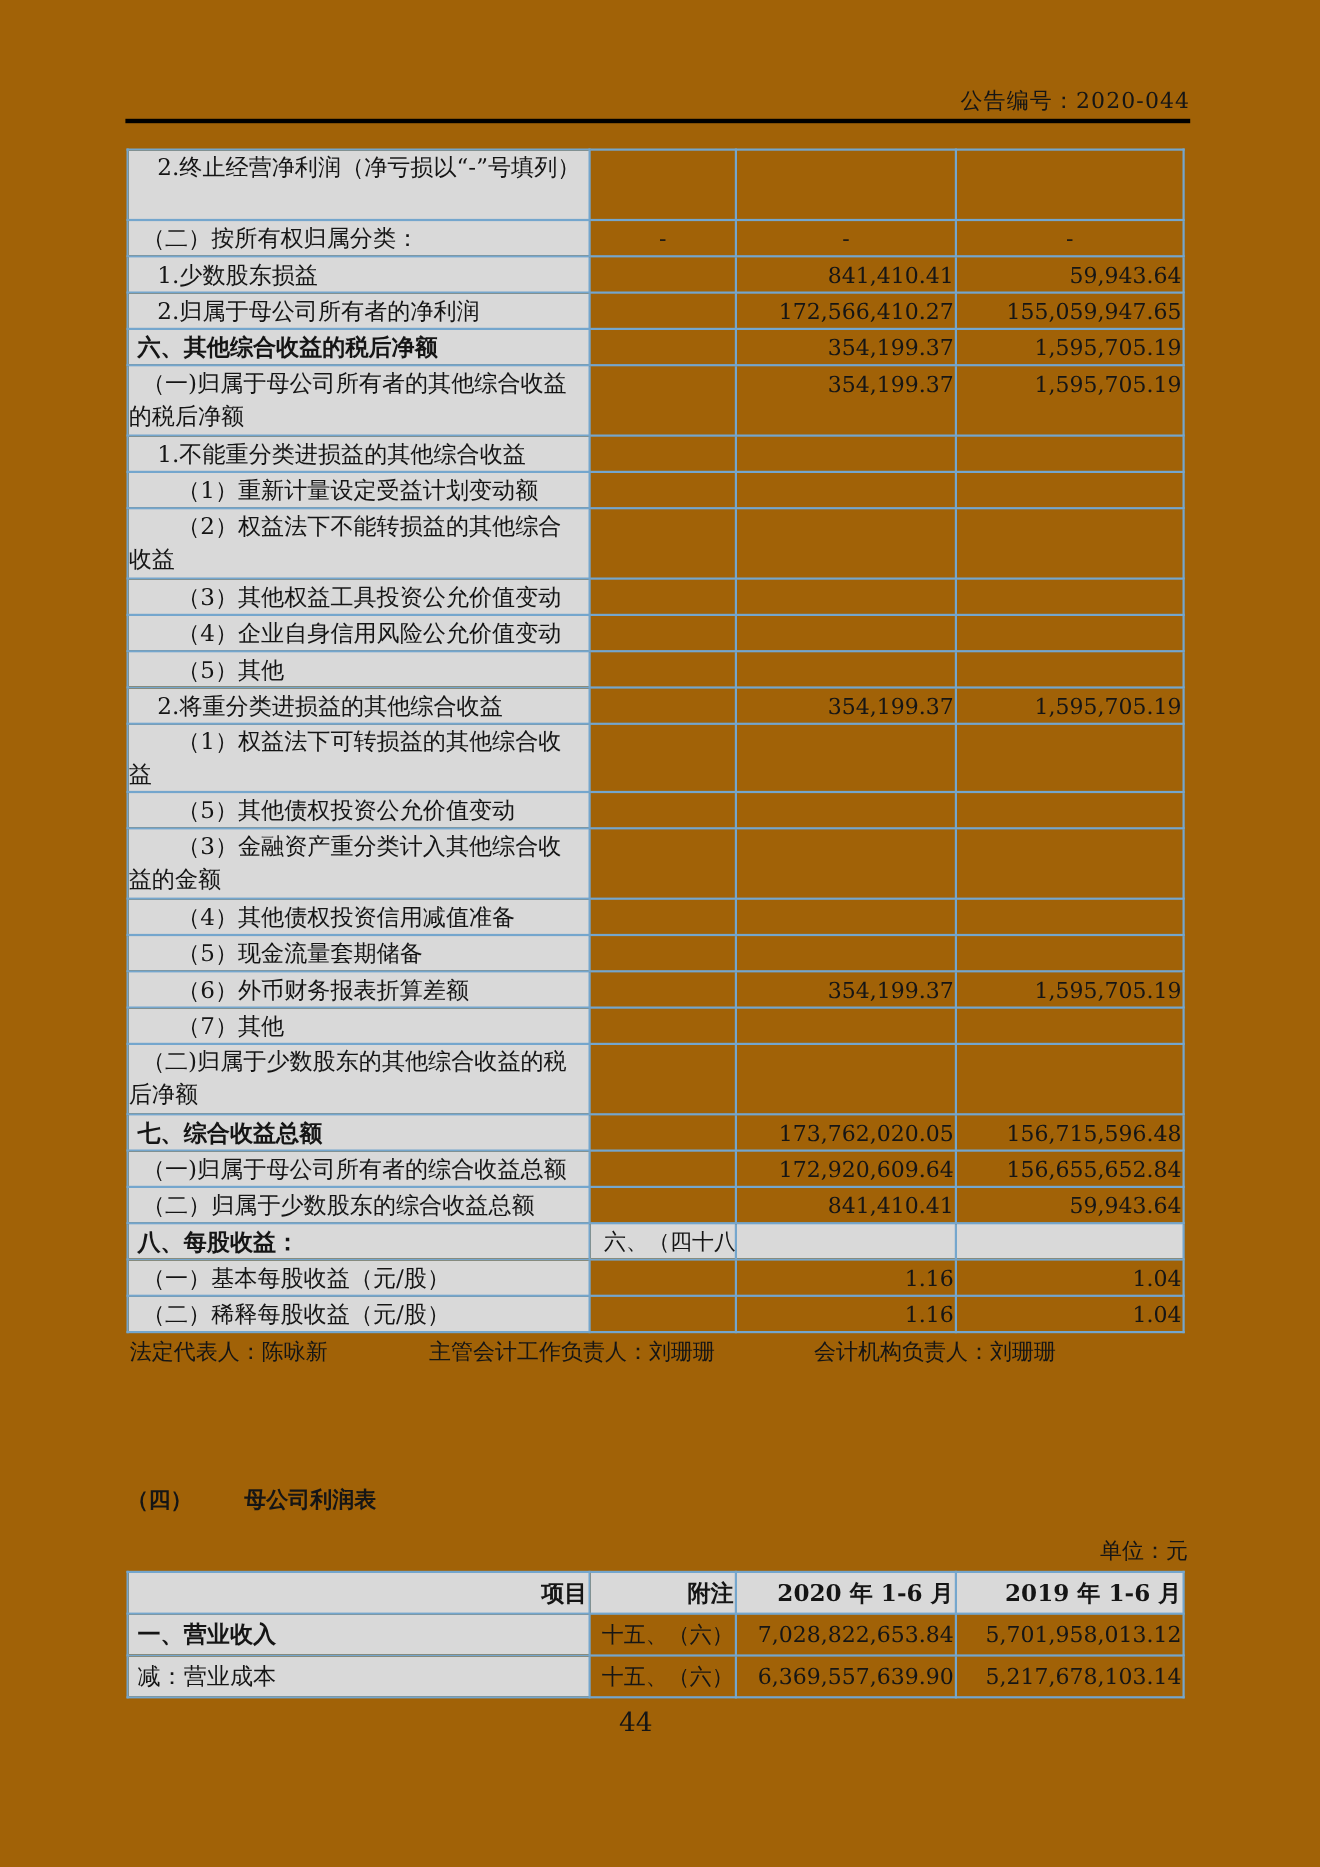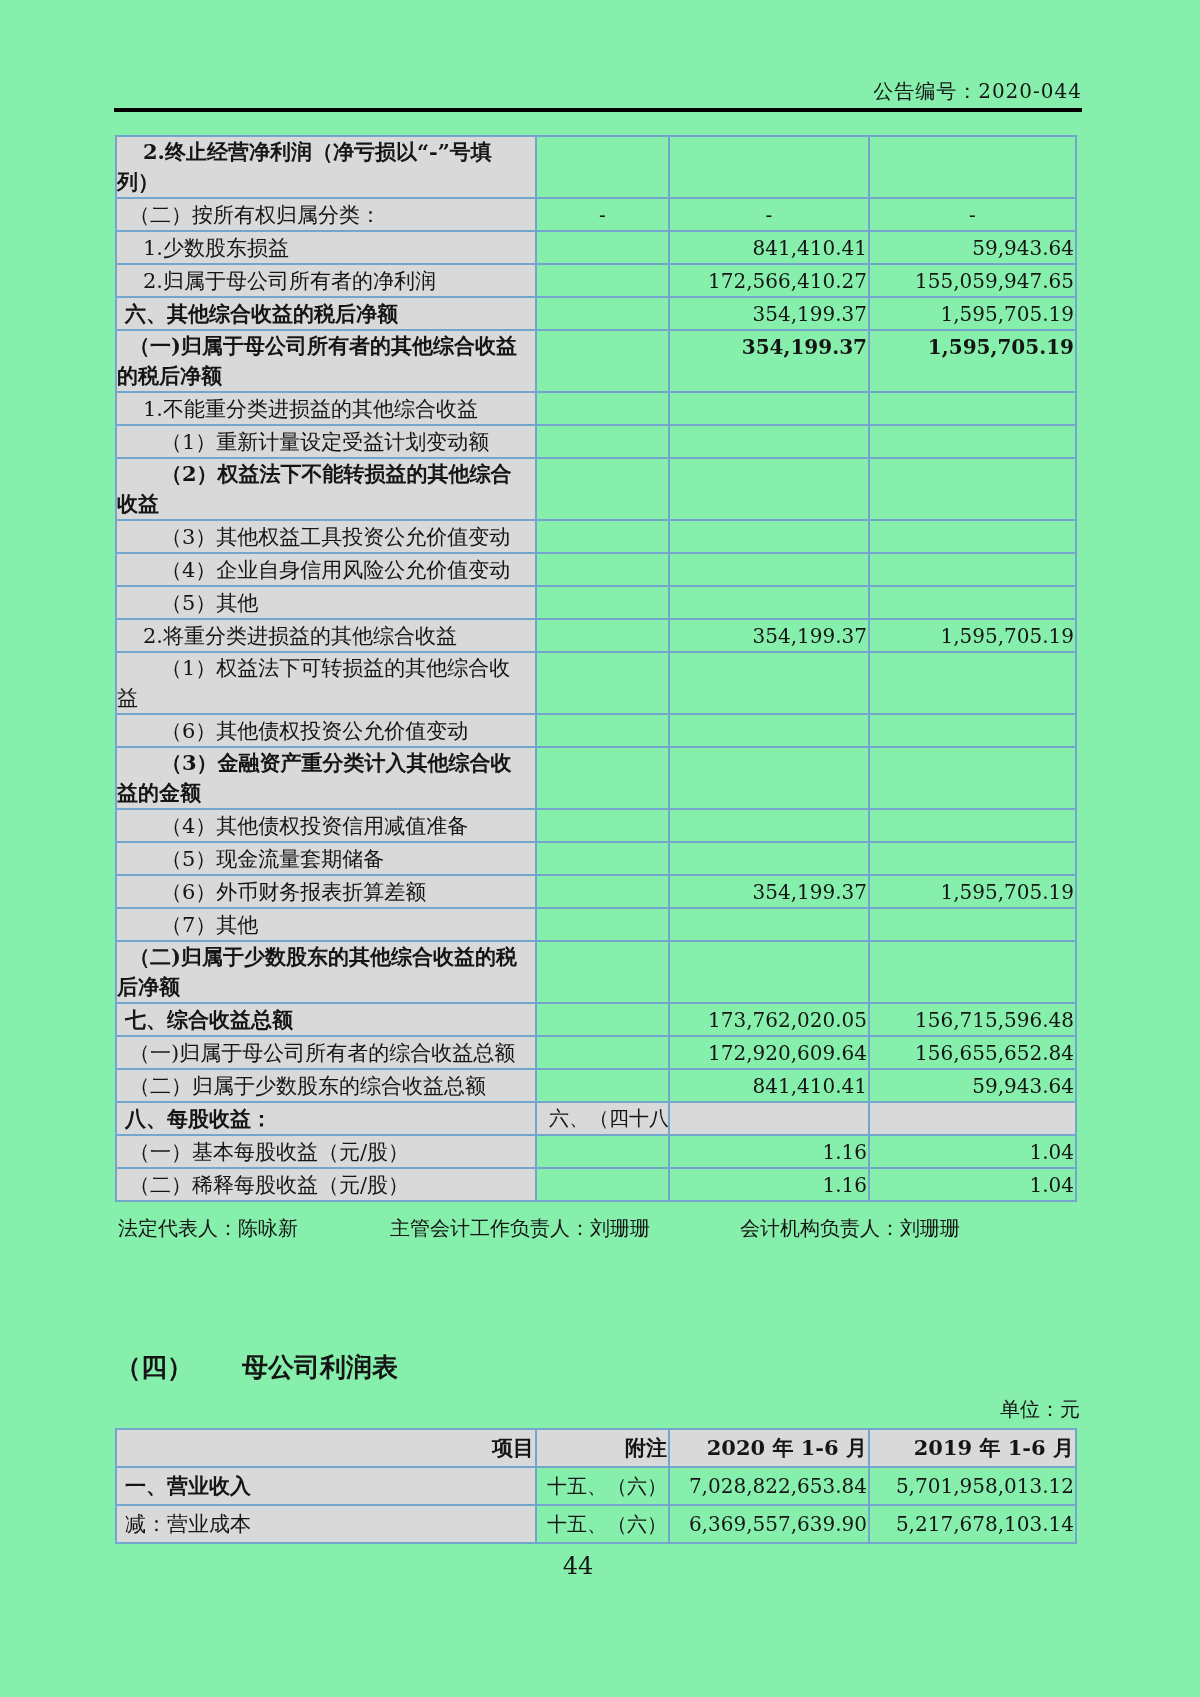--- a/index.html
+++ b/index.html
@@ -1,30 +1,30 @@
 <!DOCTYPE html>
 <html><head>
 <meta charset="utf-8">
 <style>
   html,body { margin:0; padding:0; background:#ffffff; }
   .page {
-    position:relative; width:1200px; height:1697px; background:#86efac;
+    position:relative; width:1200px; height:1697px; background:#a16207;
     font-family:"DejaVu Serif","Liberation Serif",serif; color:#151515;
     overflow:hidden;
   }
   .doc-number { position:absolute; top:78px; right:118px; font-size:20px; letter-spacing:1px; }
   .header-rule { position:absolute; top:108px; left:114px; width:968px; height:4px; background:#000; }
 
   table { border-collapse:collapse; table-layout:fixed; }
   .fin-table { position:absolute; left:115px; width:960px; }
   .fin-table td, .fin-table th { border:2px solid #74a6cd; overflow:hidden; }
 
   #table1 { top:135px; }
   #table1 tr { height:33px; }
-  #table1 tr.twoline { height:50px;font-weight:bold; }
+  #table1 tr.twoline { height:64px; }
 
   .label-cell {
     background:#d9d9d9; font-size:21px; line-height:30px;
     padding:0 4px 0 0; vertical-align:middle;
   }
   .ind0 { text-indent:8px; }
   .ind1 { text-indent:12px; }
   .ind2 { text-indent:26px; }
   .ind3 { text-indent:44px; }
   .bold { font-weight:bold; }
@@ -35,21 +35,21 @@
   .shaded     { background:#d9d9d9; }
   tr.twoline .label-cell { vertical-align:top; }
   tr.twoline .num-cell, tr.twoline .note-cell { vertical-align:top; line-height:31px; }
 
   .signature-line { position:absolute; top:1215px; left:0; width:1200px; height:28px; font-size:20px; }
   .signature-line .sig { position:absolute; top:0; white-space:nowrap; }
   .sig-1 { left:118px; }
   .sig-2 { left:390px; }
   .sig-3 { left:740px; }
 
-  .section-heading { position:absolute; top:1350px; left:115px; font-size:26px; font-weight:bold; }
+  .section-heading { position:absolute; top:1350px; left:115px; font-size:20px; font-weight:bold; }
   .section-heading .sec-title { margin-left:40px; }
   .unit-label { position:absolute; top:1396px; right:120px; font-size:20px; }
 
   #table2 { top:1428px; }
   #table2 tr { height:38px; }
   #table2 th {
     background:#d9d9d9; font-size:21px; font-weight:bold; text-align:right; vertical-align:middle;
   }
   #table2 .note-cell { text-align:right; padding-left:0; }
 
@@ -149,21 +149,21 @@
           <td class="num-cell">354,199.37</td>
           <td class="num-cell">1,595,705.19</td>
         </tr>
         <tr>
           <td class="label-cell ind3">（1）权益法下可转损益的其他综合收益</td>
           <td class="note-cell"></td>
           <td class="num-cell"></td>
           <td class="num-cell"></td>
         </tr>
         <tr>
-          <td class="label-cell ind3">（6）其他债权投资公允价值变动</td>
+          <td class="label-cell ind3">（5）其他债权投资公允价值变动</td>
           <td class="note-cell"></td>
           <td class="num-cell"></td>
           <td class="num-cell"></td>
         </tr>
         <tr class="twoline">
           <td class="label-cell ind3">（3）金融资产重分类计入其他综合收益的金额</td>
           <td class="note-cell"></td>
           <td class="num-cell"></td>
           <td class="num-cell"></td>
         </tr>

